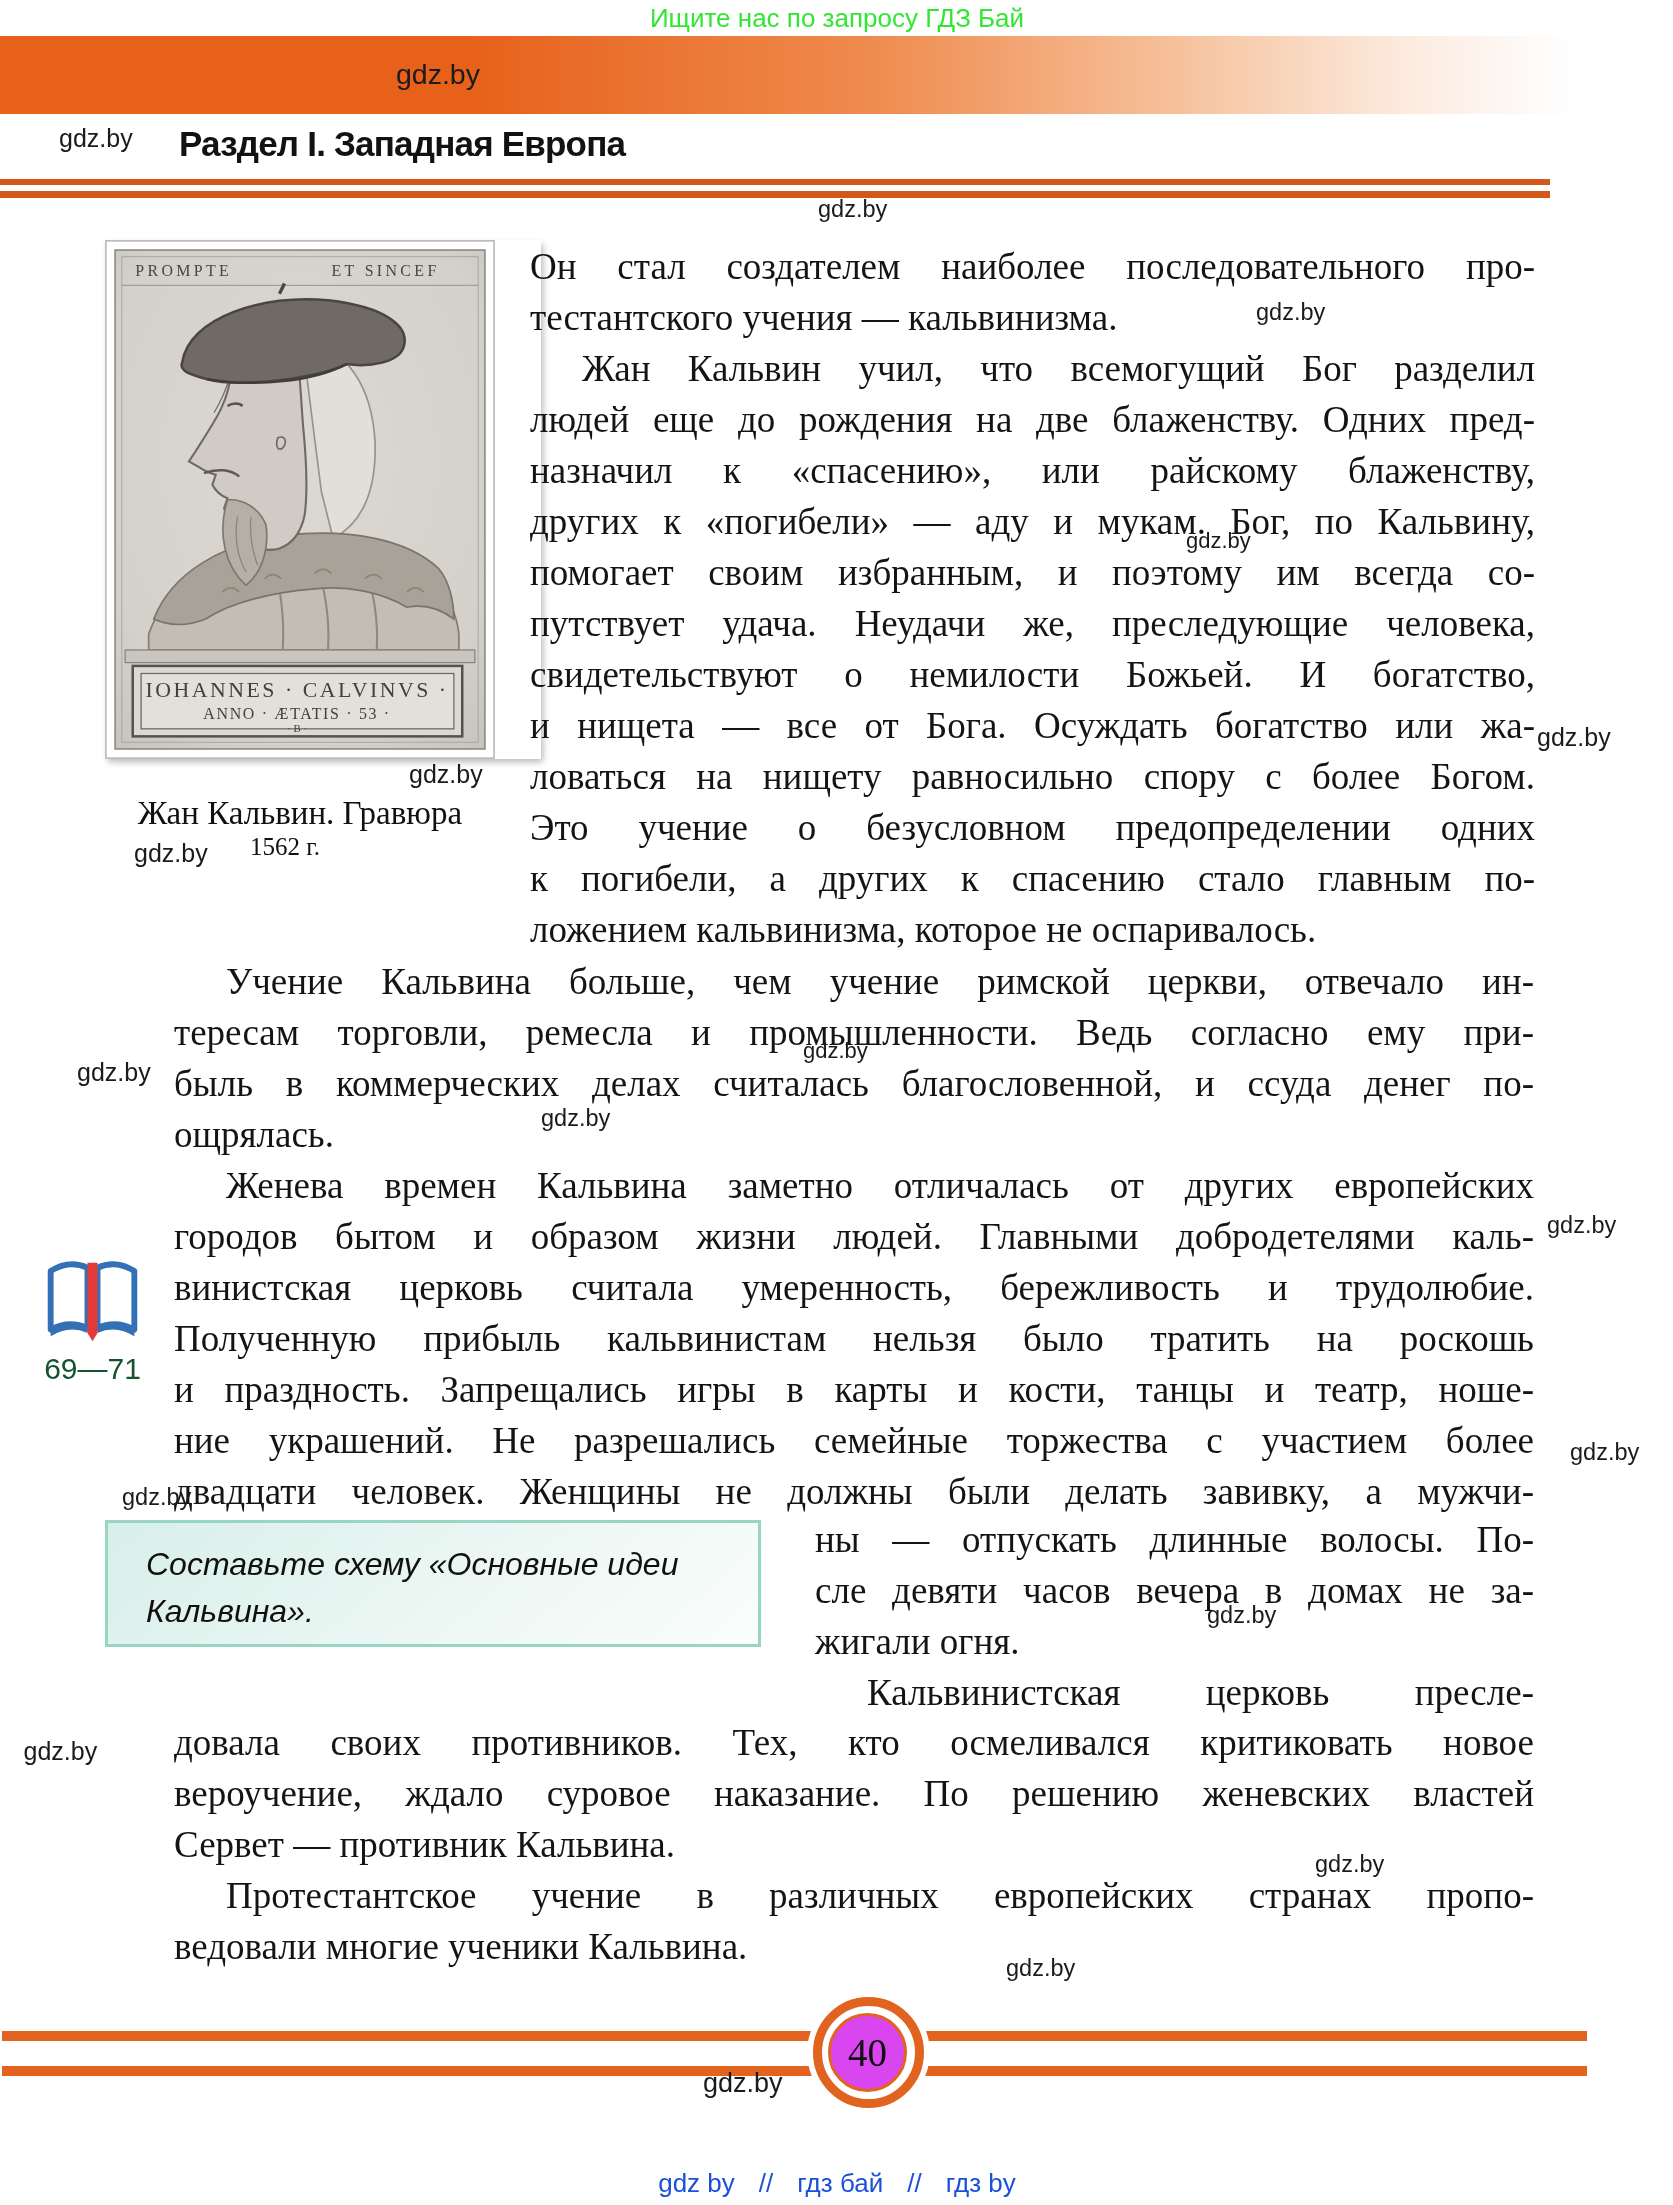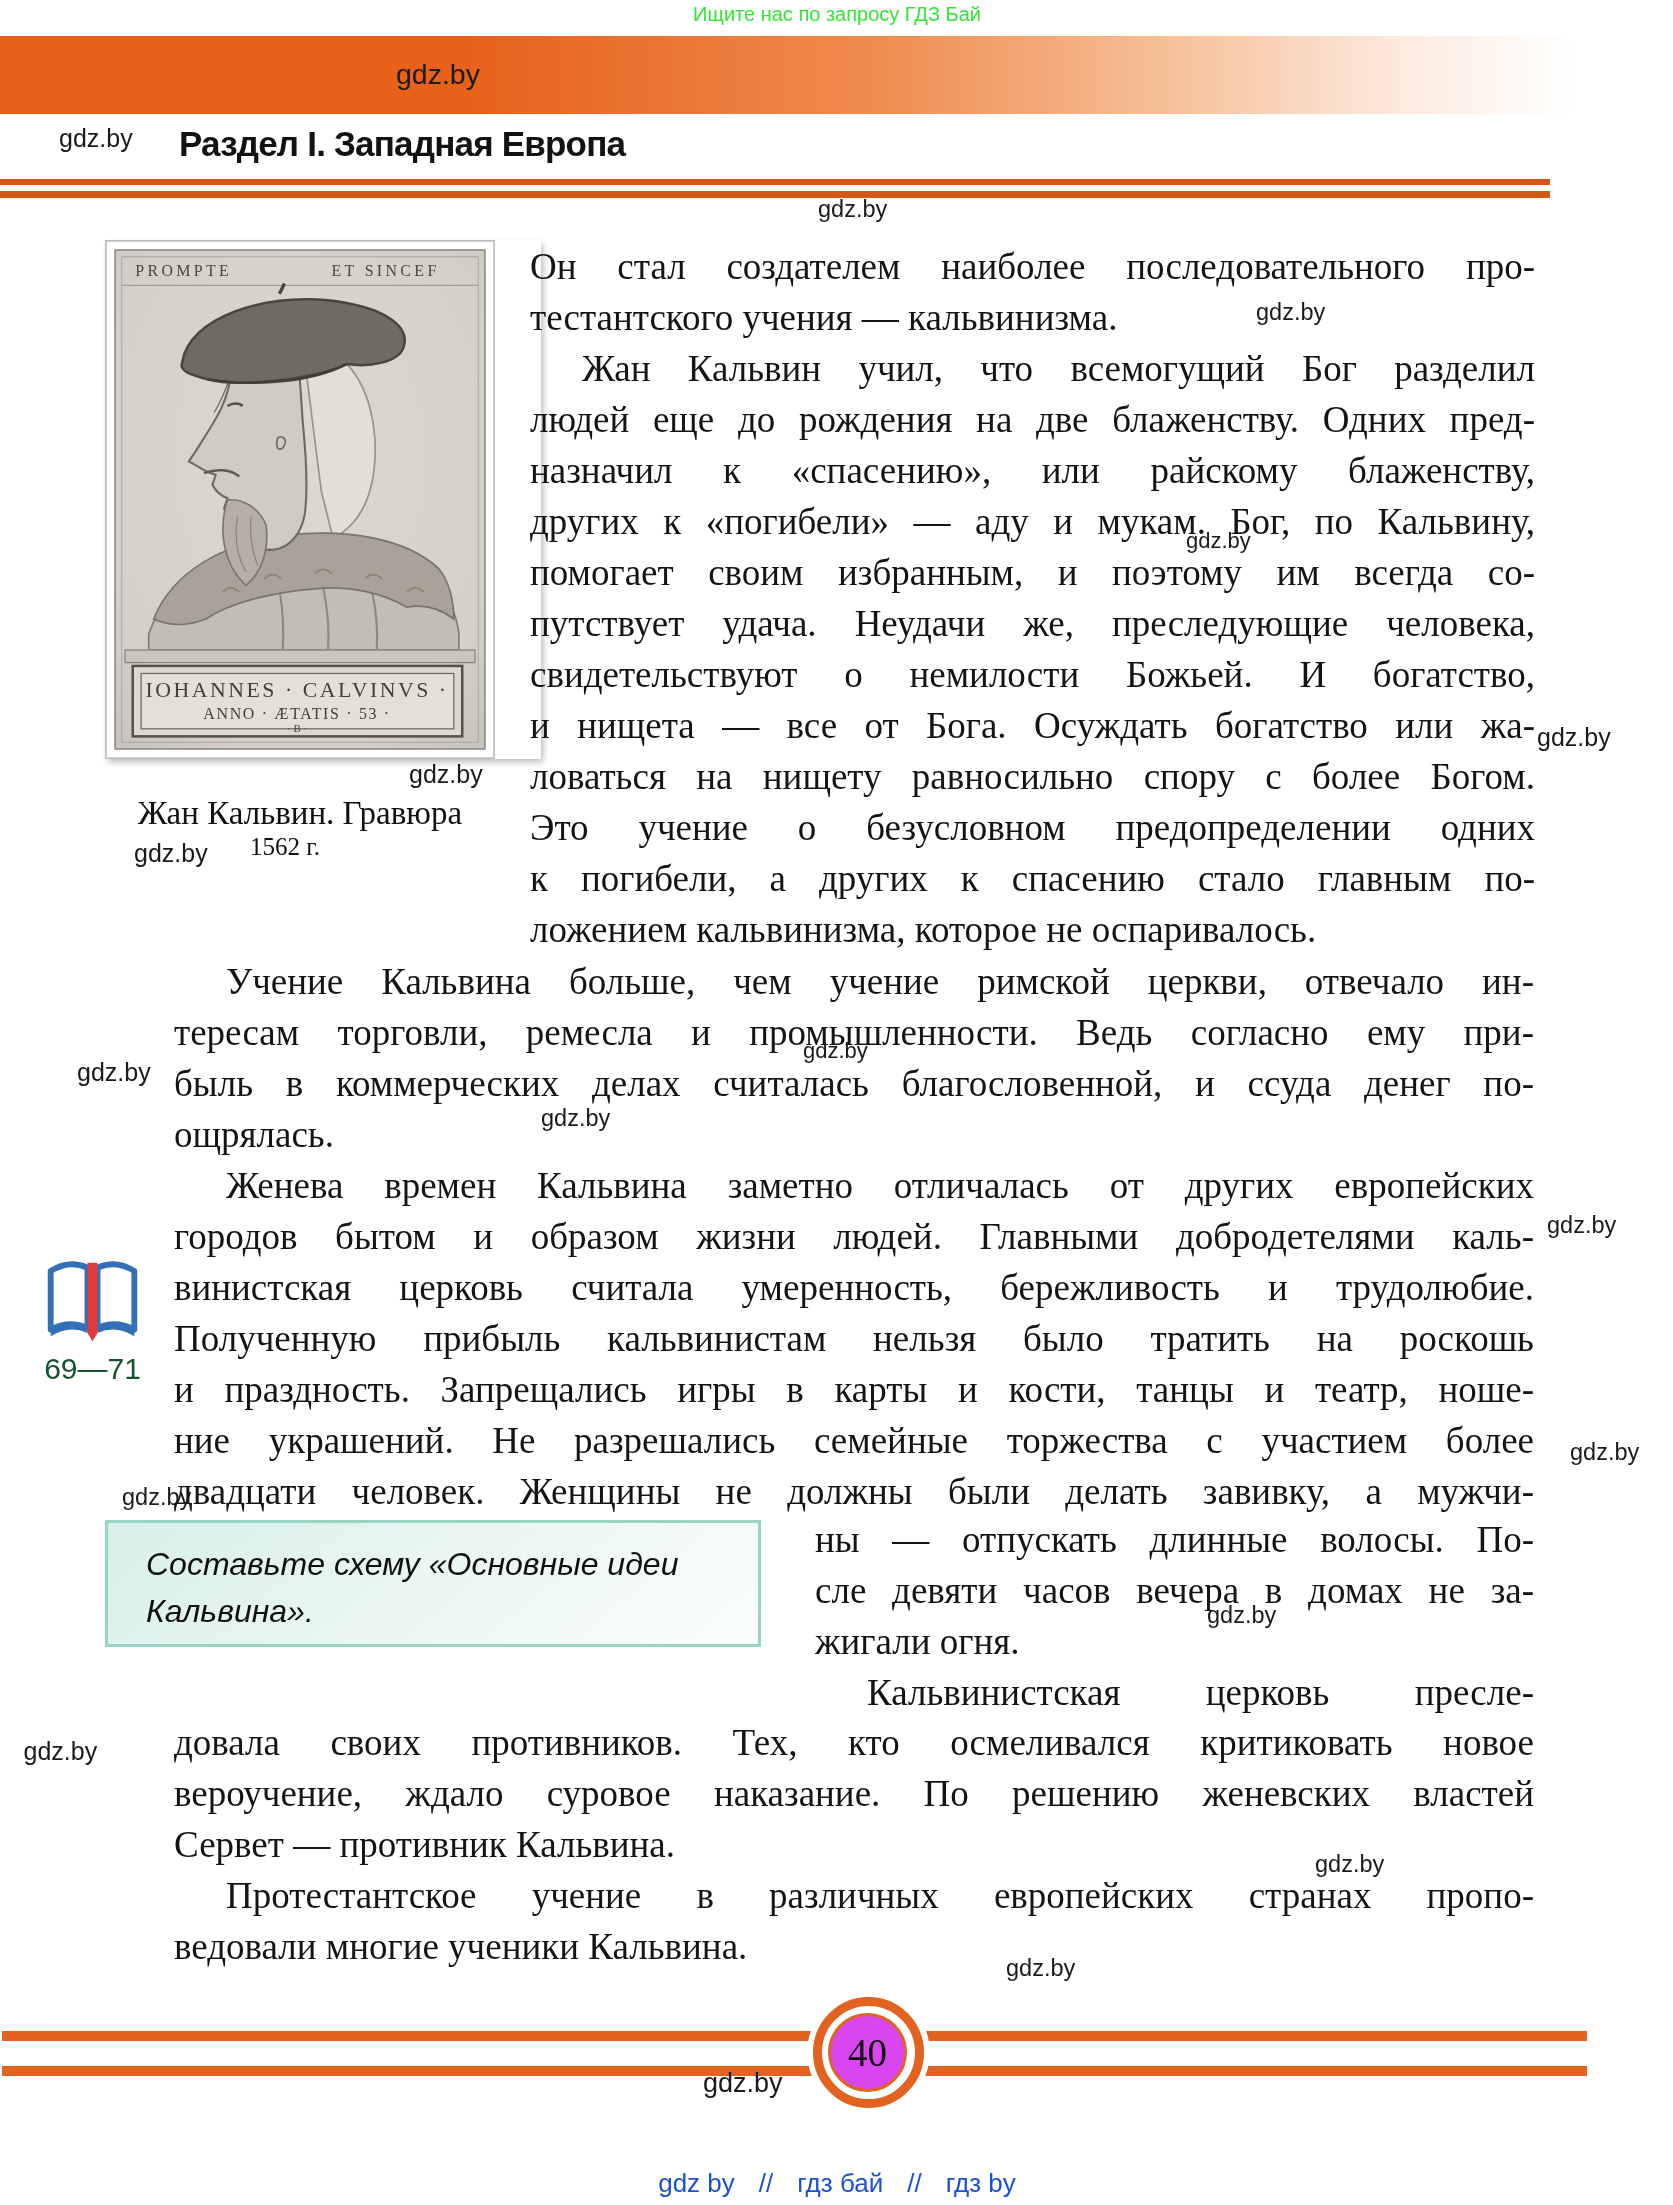--- a/index.html
+++ b/index.html
@@ -1,21 +1,21 @@
 <!DOCTYPE html>
 <html style="font-size:13.4px"><head>
 <meta charset="utf-8">
 <style>
   html,body{margin:0;padding:0;background:#ffffff;}
   #page{position:relative;width:1674px;height:2205px;background:#fff;overflow:hidden;
         font-family:"Liberation Serif",serif;color:#141414;}
 
   
   .green-banner{position:absolute;top:2.5px;left:0;width:100%;text-align:center;
-    font-family:"Liberation Sans",sans-serif;font-size:20px;color:#33e633;}
+    font-family:"Liberation Sans",sans-serif;font-size:26px;color:#33e633;}
 
   
   .orange-bar{position:absolute;top:36px;left:0;width:100%;height:78px;
     background:linear-gradient(to right,#e7611b 0%,#e7611b 28%,#ef8b4e 52%,#f6c09a 70%,#fcebdf 84%,#ffffff 94%);}
   .orange-bar .bar-brand{position:absolute;left:396px;top:22px;
     font-family:"Liberation Sans",sans-serif;font-size:28.5px;color:#1c1c1c;}
 
   
   .heading{position:absolute;left:179px;top:124px;
     font-family:Liberation Sans, sans-serif;font-weight:bold;font-size:35px;color:#121212;letter-spacing:-0.8px;}

